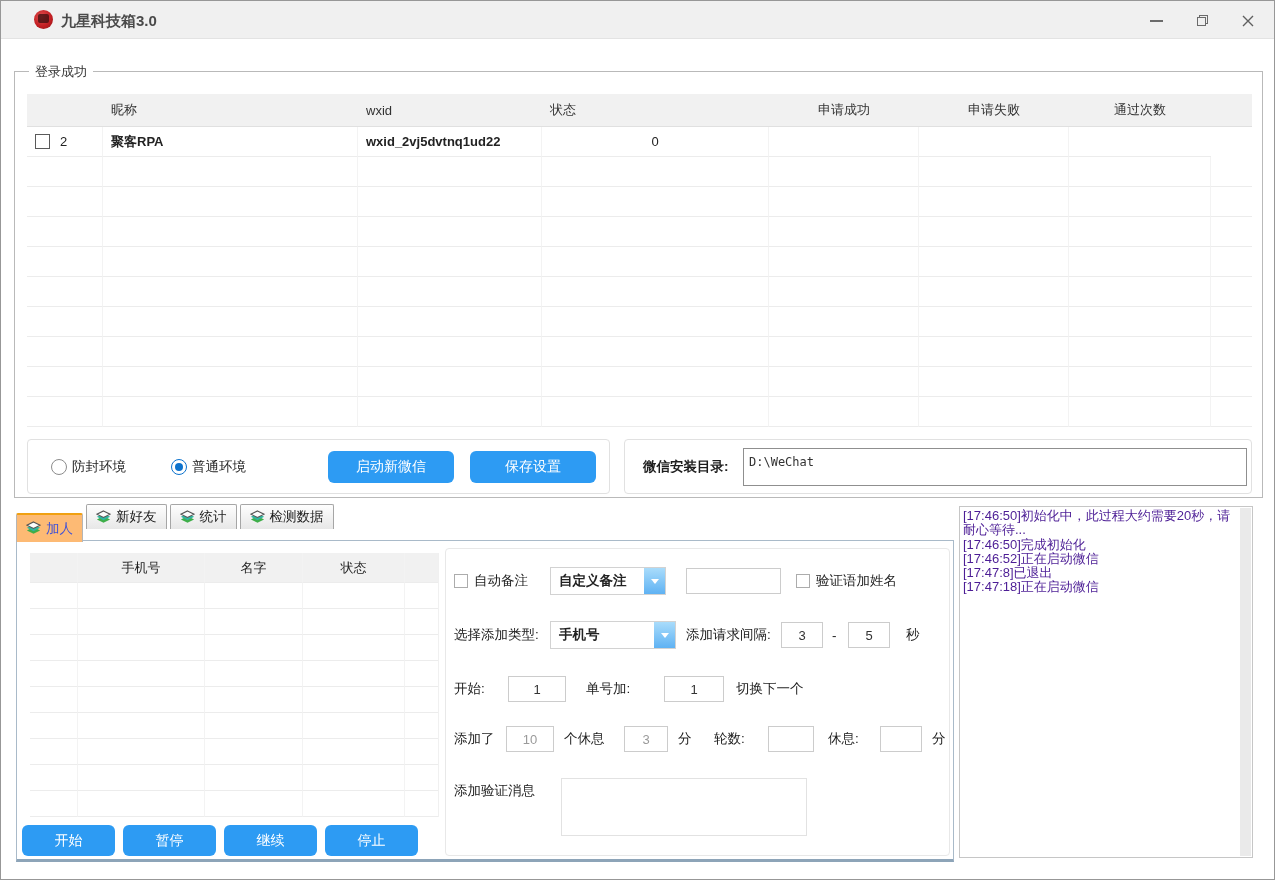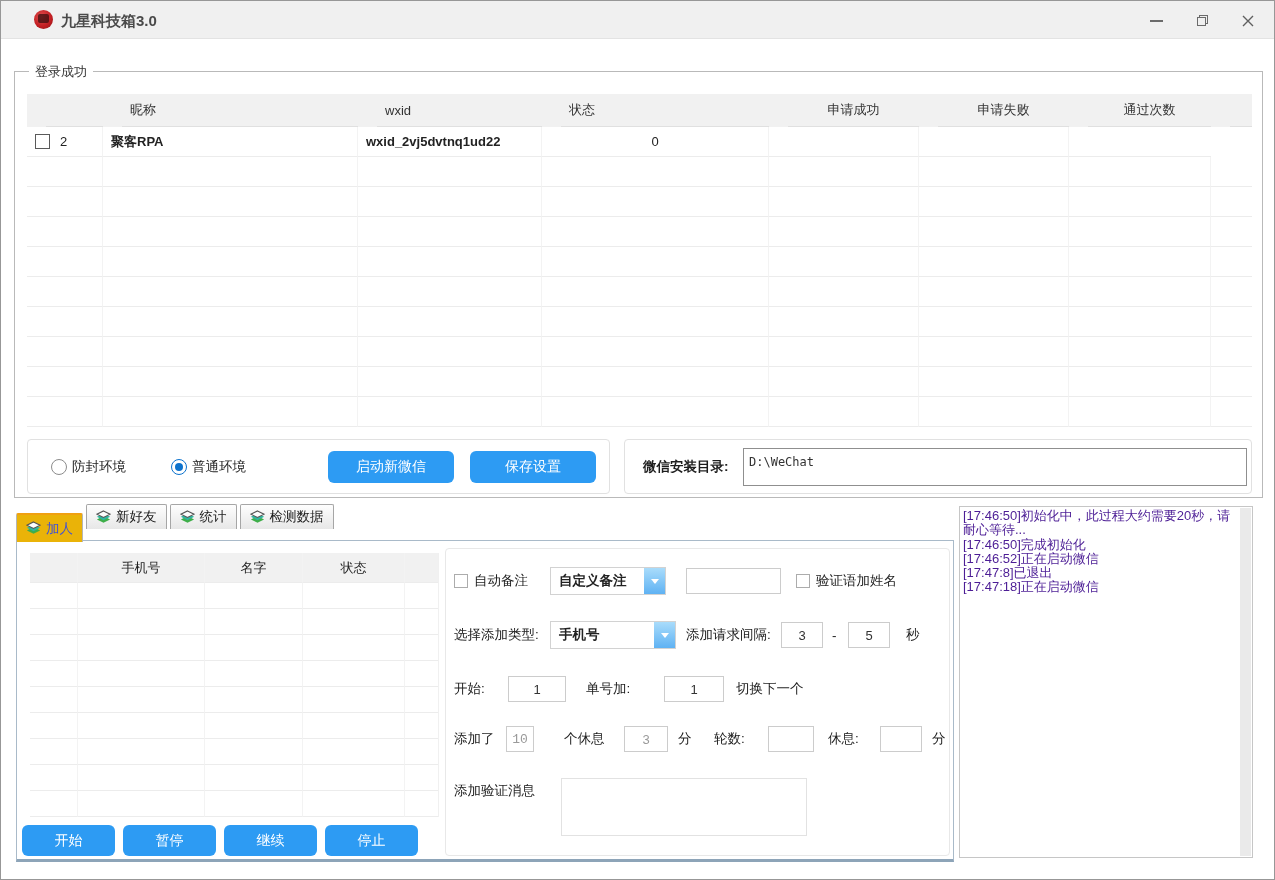--- a/index.html
+++ b/index.html
@@ -21,21 +21,21 @@
   
   .login-box{position:absolute;left:13px;top:70px;width:1249px;height:427px;border:1px solid #b9b9b9;}
   .login-legend{position:absolute;left:14px;top:-9px;background:#fff;padding:0 6px;font-size:13px;color:#333;}
   
   .accounts-table{position:absolute;left:12px;top:22px;width:1225px;}
   .t-row{display:grid;grid-template-columns:76px 255px 184px 227px 150px 150px 142px 1fr;height:30px;}
   .t-row.t-head{height:33px;background:#f1f1f1;}
   .t-cell{display:flex;align-items:center;padding:0 8px;font-size:13px;color:#222;
           border-bottom:1px solid #ececec;border-right:1px solid #f3f3f3;min-width:0;overflow:hidden;white-space:nowrap;}
   .t-cell:last-child{border-right:none;}
-  .t-head .t-cell{border-right:none;border-bottom:1px solid #e0e0e0;color:#333;margin-left:19px;}
+  .t-head .t-cell{border-right:none;border-bottom:1px solid #e0e0e0;color:#333;}
   .t-cell.ctr{justify-content:center;}
   .t-cell.b{font-weight:700;}
   .cb{display:inline-block;width:15px;height:15px;border:1px solid #5a5a5a;background:#fff;margin-right:10px;flex:0 0 auto;}
   
   .env-panel{position:absolute;left:12px;top:367px;width:583px;height:55px;border:1px solid #e1e1e1;border-radius:4px;}
   .env-panel > *{position:absolute;top:50%;transform:translateY(-50%);}
   .radio{width:16px;height:16px;border:1px solid #8c8c8c;border-radius:50%;background:#fff;}
   .radio.checked{border-color:#0c72cd;}
   .radio.checked::after{content:"";position:absolute;left:3px;top:3px;width:8px;height:8px;border-radius:50%;background:#0c72cd;}
   .radio-label{font-size:13.5px;color:#1e1e1e;white-space:nowrap;}
@@ -43,21 +43,21 @@
   .env-btn{width:126px;height:32px;}
   .dir-panel{position:absolute;left:609px;top:367px;width:628px;height:55px;border:1px solid #e1e1e1;border-radius:4px;}
   .dir-label{position:absolute;left:18px;top:50%;transform:translateY(-50%);font-size:13.5px;font-weight:700;color:#1e1e1e;}
   .dir-input{position:absolute;left:118px;top:8px;width:504px;height:38px;border:1px solid #8f8f8f;
              font-family:"DejaVu Sans Mono","Liberation Mono",monospace;font-size:12px;color:#333;padding:3px 5px 14px 5px;background:#fff;}
   
   .tab-strip{position:absolute;left:15px;top:511px;height:29px;display:flex;align-items:flex-end;gap:3px;z-index:3;}
   .tab{display:flex;align-items:center;gap:5px;padding:0 9px;height:25px;
        background:linear-gradient(#fefefe,#e7e7e7);border:1px solid #a6a6a6;border-bottom:none;
        border-radius:2px 2px 0 0;font-size:13.5px;color:#1c1c1c;margin-bottom:12px;}
-  .tab.active{height:29px;background:#eab308;border-color:#b5b5b5;border-top:2px solid #f0a011;
+  .tab.active{height:29px;background:#fdba74;border-color:#b5b5b5;border-top:2px solid #f0a011;
        color:#4052d6;margin-bottom:-1px;}
   .tab-icon{display:flex;align-items:center;}
   .tab-label{white-space:nowrap;}
   
   .tab-page{position:absolute;left:15px;top:539px;width:938px;height:322px;background:#fff;
             border:1px solid #a9bac9;border-bottom:3px solid #8da4b8;z-index:2;}
   
   .phone-table{position:absolute;left:13px;top:12px;width:409px;border-right:1px solid #f0f0f0;}
   .p-row{display:grid;grid-template-columns:48px 127px 98px 102px 1fr;height:26px;}
   .p-row.p-head{height:30px;background:#f1f1f1;}
@@ -395,21 +395,21 @@
       <div class="frow" style="top:126px">
         <span class="flabel" style="left:8px">开始:</span>
         <input class="tinput ctr" style="left: 62px; width: 58px;" value="1">
         <span class="flabel" style="left:140px">单号加:</span>
         <input class="tinput ctr" style="left: 218px; width: 60px;" value="1">
         <span class="flabel" style="left:290px">切换下一个</span>
       </div>
 
       <div class="frow" style="top:176px">
         <span class="flabel" style="left:8px">添加了</span>
-        <input class="tinput dim" style="left: 60px; width: 28px; font-family: Liberation Mono, monospace;" value="10">
+        <input class="tinput dim" style="left: 60px; width: 48px;" value="10">
         <span class="flabel" style="left:118px">个休息</span>
         <input class="tinput dim" style="left: 178px; width: 44px;" value="3">
         <span class="flabel" style="left:232px">分</span>
         <span class="flabel" style="left:268px">轮数:</span>
         <input class="tinput ctr" style="left: 322px; width: 46px;" value="">
         <span class="flabel" style="left:382px">休息:</span>
         <input class="tinput ctr" style="left: 434px; width: 42px;" value="">
         <span class="flabel" style="left:486px">分</span>
       </div>
 

